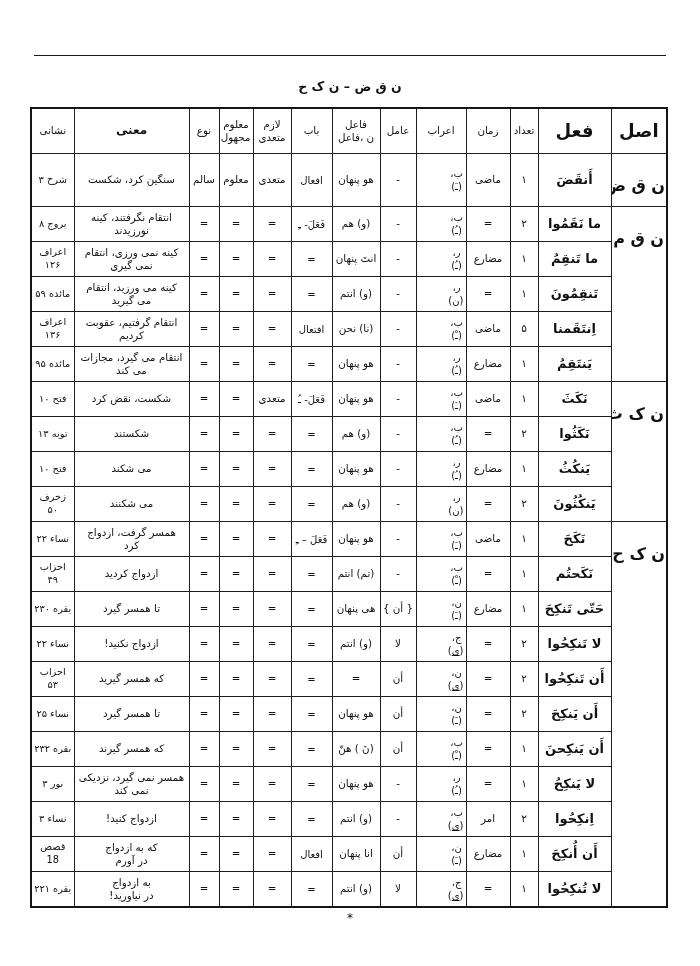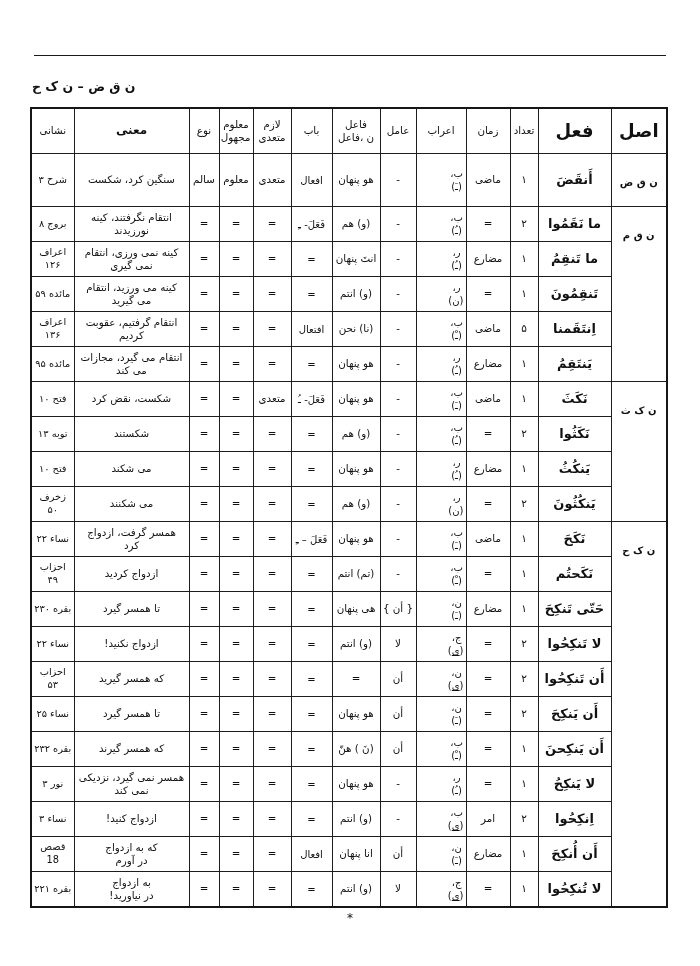--- a/index.html
+++ b/index.html
@@ -7,35 +7,35 @@
     width:700px;height:966px;background:#ffffff;position:relative;
     box-sizing:border-box;padding:46px 32px 0 32px;
     font-family:"DejaVu Sans", sans-serif;color:#111;direction:rtl;
     margin:0 auto;overflow:hidden;
   }
   .page-header{direction:rtl;text-align:left;font-size:12px;padding:0 6px;white-space:nowrap;}
   .page-header .book{font-weight:bold;font-size:12.5px;}
   .page-header .vol{font-size:10.5px;}
   .page-header .sep{font-size:11px;padding-right:3px;}
   .rule{border:none;border-top:1.6px solid #1a1a1a;margin:9px 2px 0 2px;}
-  .section-title{text-align:left;font-weight:bold;font-size:12.5px;margin-top:23px;letter-spacing:1px;}
+  .section-title{text-align:center;font-weight:bold;font-size:12.5px;margin-top:23px;letter-spacing:1px;}
   table.verbs{
     margin:13px auto 0 auto;width:636px;border-collapse:collapse;table-layout:fixed;
     direction:rtl;border:2px solid #161616;
   }
   .verbs th,.verbs td{
     border:1px solid #1d1d1d;text-align:center;vertical-align:middle;
     padding:2px 2px;font-size:10.3px;line-height:1.3;white-space:pre-line;
     overflow:hidden;
   }
   .verbs thead th{height:40px;font-weight:normal;font-size:10.3px;}
   .verbs thead th.h-big{font-weight:bold;font-size:18px;}
   .verbs thead th.h-mean{font-weight:bold;font-size:12px;}
   .verbs td{height:28px;}
-  td.c-asl{vertical-align:top;padding-top:22px;font-size:10px;font-weight:bold;white-space:nowrap;}
+  td.c-asl{vertical-align:top;padding-top:22px;font-size:16px;font-weight:bold;white-space:nowrap;}
   td.c-fel{font-weight:bold;font-size:13px;white-space:nowrap;}
   td.c-count{font-size:10.5px;}
   td.c-irab{font-size:10px;padding-left:33px;}
   td.c-bab{font-size:10px;}
   td.c-mean{font-size:10.3px;padding:3px 4px;}
   td.c-neshani{font-size:9.8px;margin-top:44px;}
   td.mean-u{}
   td.c-irab u{text-decoration:underline;}
   .footer-star{text-align:center;font-size:12px;margin-top:3px;}
 </style>

